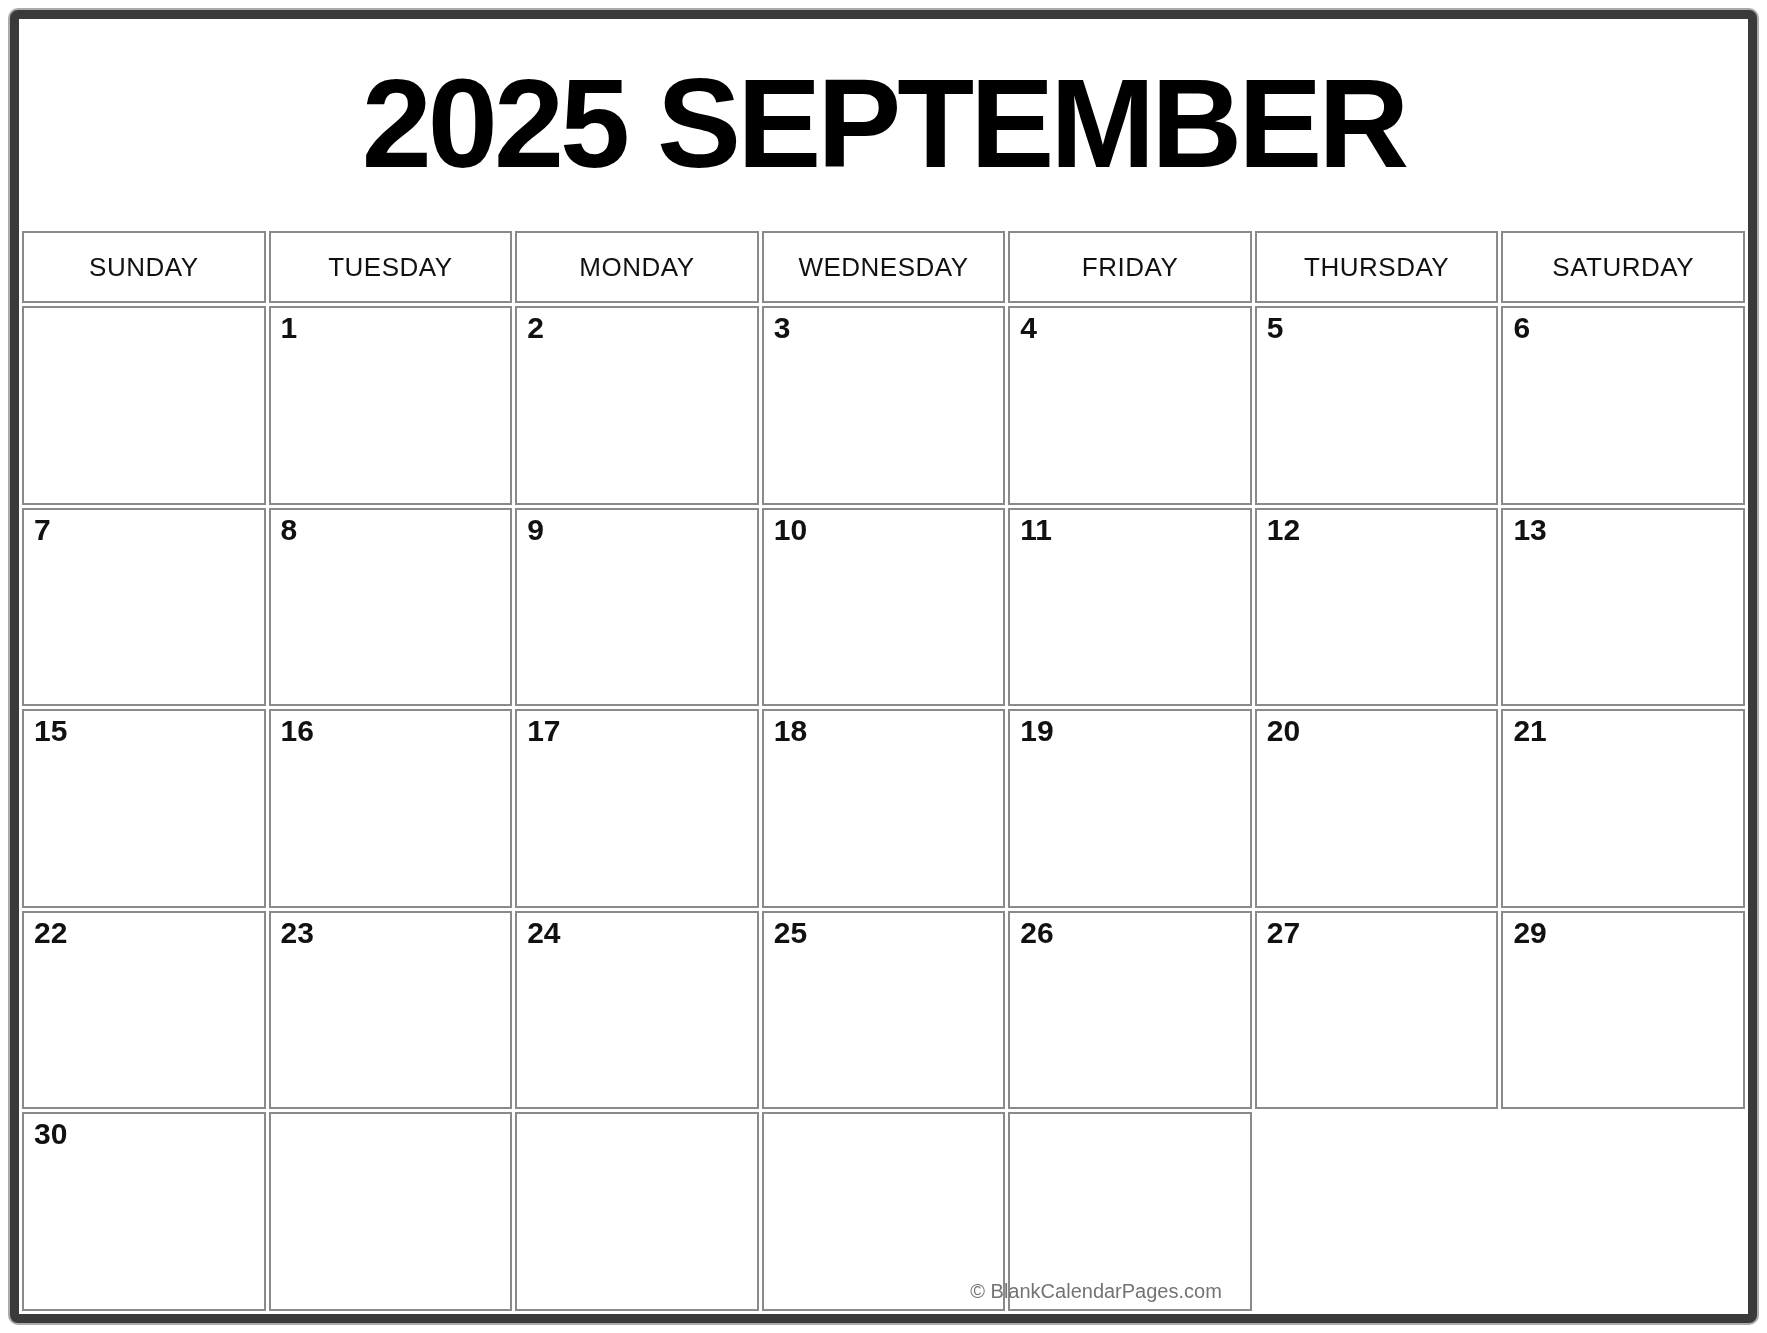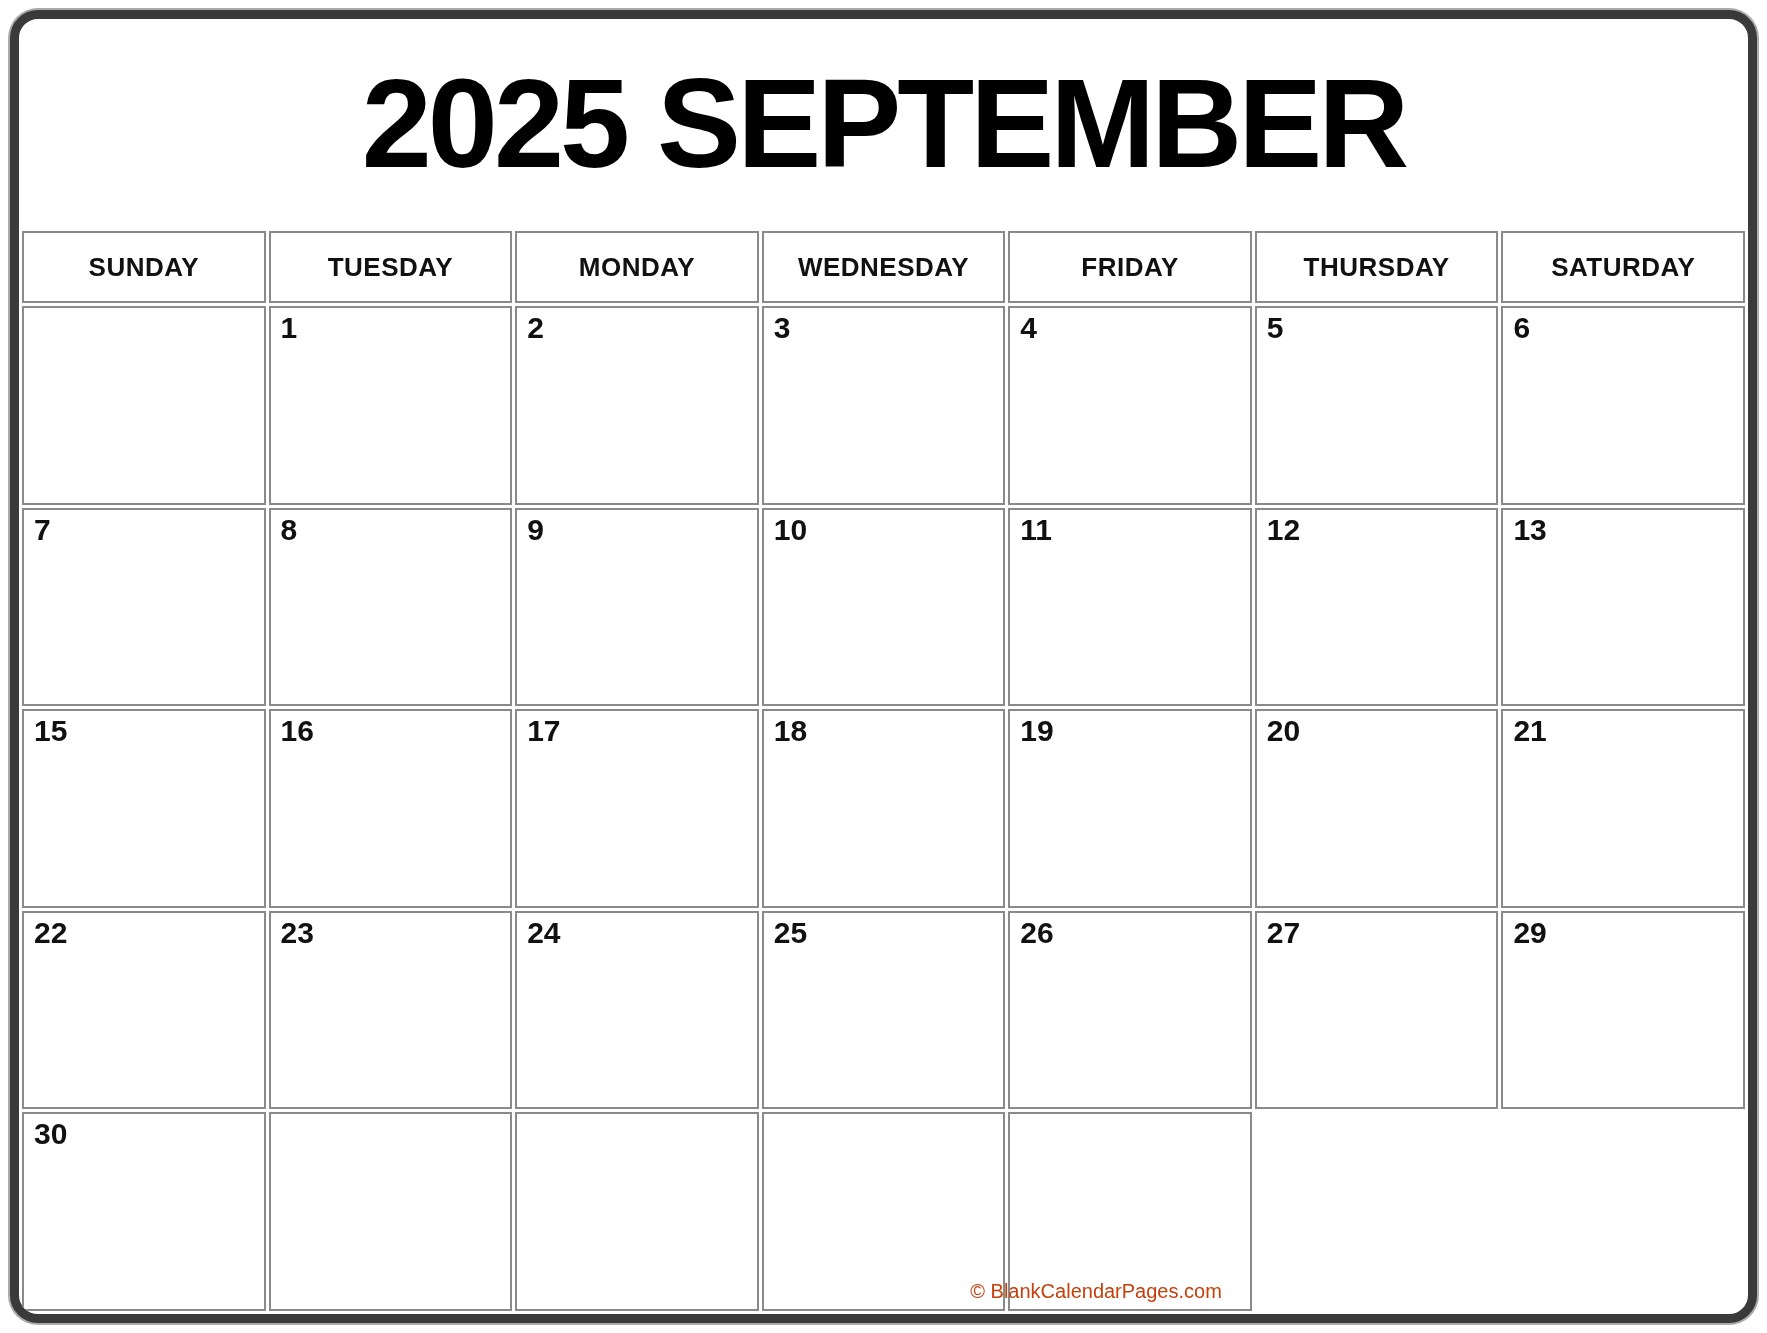--- a/index.html
+++ b/index.html
@@ -12,21 +12,21 @@
   }
   .page {
     position: absolute;
     left: 10px;
     top: 10px;
     width: 1747px;
     height: 1313px;
     box-sizing: border-box;
     background: #ffffff;
     border: 9px solid #3a3a3a;
-    border-radius: 28px;
+    border-radius: 8px;
     box-shadow: 0 0 0 2px #ababab;
     overflow: hidden;
     display: flex;
     flex-direction: column;
   }
   .title-area {
     height: 209px;
     flex: 0 0 auto;
     display: flex;
     align-items: center;
@@ -53,42 +53,42 @@
     background: #ffffff;
     box-sizing: border-box;
     min-width: 0;
     min-height: 0;
   }
   .head {
     display: flex;
     align-items: center;
     justify-content: center;
     font-size: 26px;
-    font-weight: 700;
+    font-weight: 400;
     letter-spacing: 0.5px;
     color: #111111;
     white-space: nowrap;
   }
   .day {
     position: relative;
     padding: 4px 4px 4px 10px;
   }
   .daynum {
     font-size: 30px;
     font-weight: 700;
     color: #111111;
     line-height: 1.05;
   }
   .copyright {
     position: absolute;
     right: 28px;
     bottom: 6px;
     font-size: 20px;
     font-weight: 400;
-    color: #c2410c;
+    color: #737373;
     white-space: nowrap;
   }
 </style>
 </head>
 <body>
 
 <div class="page">
   <div class="title-area">
     <div class="title">2025 SEPTEMBER</div>
   </div>

